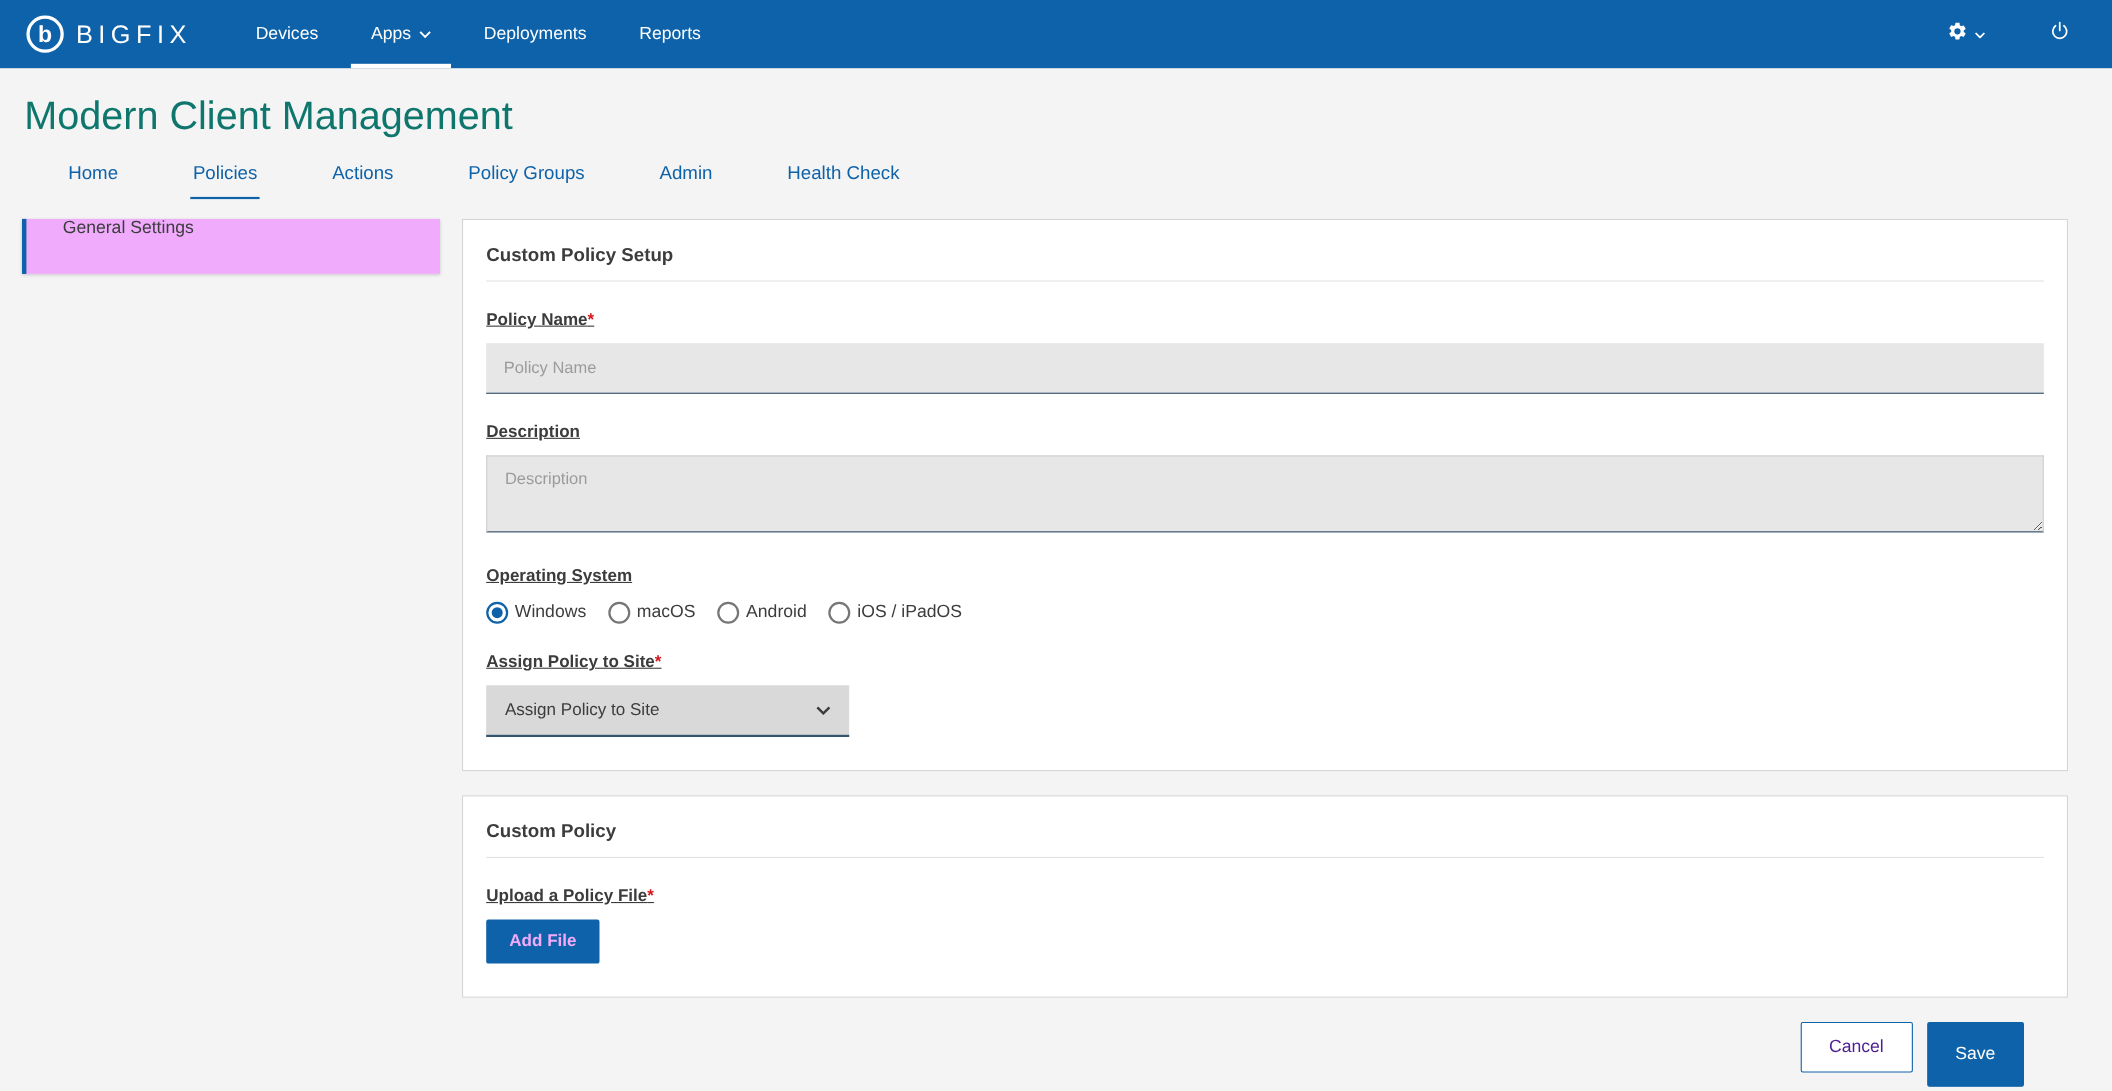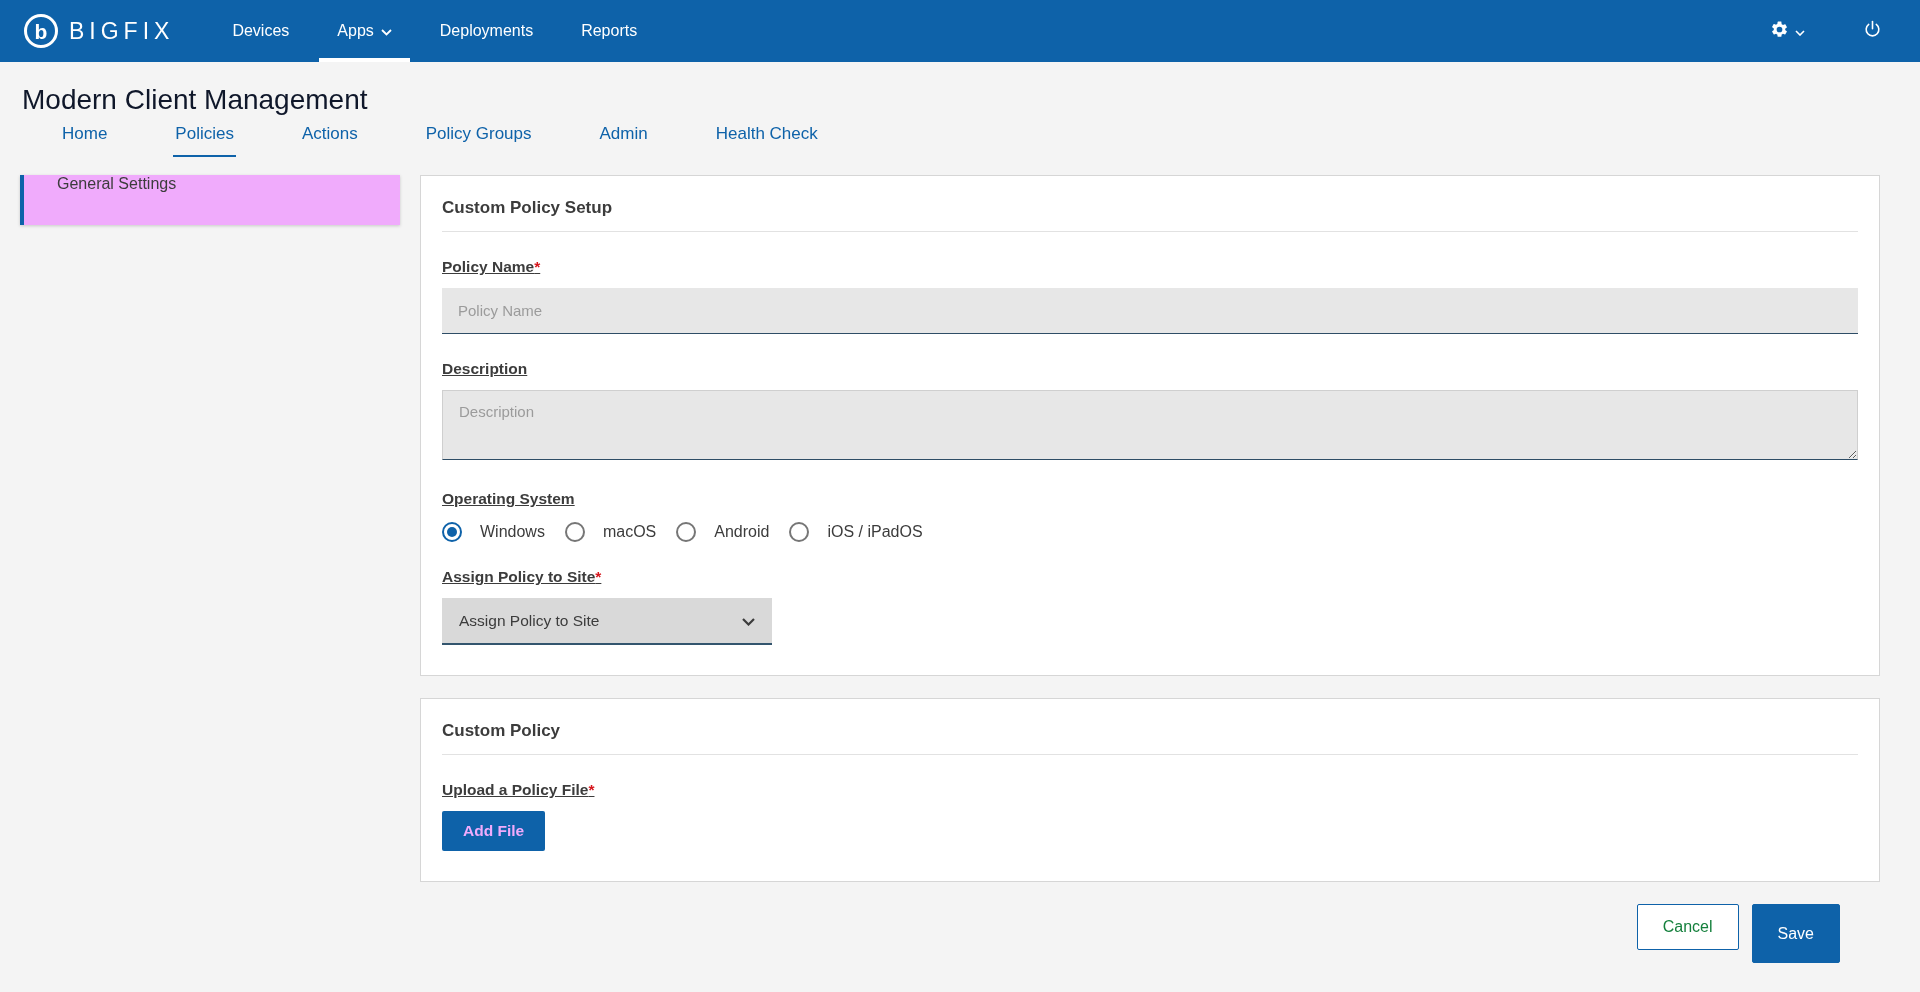--- a/index.html
+++ b/index.html
@@ -41,22 +41,22 @@
     height: 4px; background: #fff;
   }
   .topbar-right {
     margin-left: auto; display: flex; align-items: center;
     gap: 58px; padding-right: 38px;
   }
   .icon-btn { display: flex; align-items: center; gap: 6px; cursor: pointer; }
 
   
   .page-title {
-    font-size: 28px; font-weight: 400; color: #0f172a;
-    margin: 22px 0 0 22px;
+    font-size: 36px; font-weight: 400; color: #0f766e;
+    margin: 22px 0 14px 22px;
   }
 
   
   .tabs { display: flex; padding-left: 60px; }
   .tab {
     color: #0e62a9; font-size: 17px; padding: 8px 2px 11px;
     margin-right: 64px; cursor: pointer; white-space: nowrap;
   }
   .tab.active { border-bottom: 2px solid #0e62a9; }
 
@@ -94,21 +94,21 @@
   .text-area {
     width: 100%; height: 70px;
     background: #e7e7e7; border: 1px solid #cfcfcf; border-bottom: 1px solid #2e4d66;
     padding: 12px 16px; font-size: 15px; color: #333;
     font-family: "Liberation Sans", sans-serif;
     outline: none; resize: both;
   }
   .text-input::placeholder, .text-area::placeholder { color: #9b9b9b; }
 
   .radio-row { display: flex; align-items: center; gap: 20px; margin-top: 14px; }
-  .radio { display: flex; align-items: center; gap: 18px; font-size: 16px; cursor: pointer; }
+  .radio { display: flex; align-items: center; gap: 6px; font-size: 16px; cursor: pointer; }
   .radio-circle {
     width: 20px; height: 20px; border-radius: 50%;
     border: 2px solid #767676; position: relative; flex: none;
   }
   .radio.selected .radio-circle { border-color: #0e62a9; }
   .radio.selected .radio-circle::after {
     content: ""; position: absolute; left: 3px; top: 3px;
     width: 10px; height: 10px; border-radius: 50%; background: #0e62a9;
   }
 
@@ -121,21 +121,21 @@
 
   .btn-primary {
     background: #0e62a9; color: #f0abfc; border: none; border-radius: 2px;
     height: 40px; padding: 0 21px; font-size: 15.5px; font-weight: bold;
     font-family: "Liberation Sans", sans-serif; cursor: pointer;
   }
 
   
   .footer { display: flex; justify-content: flex-end; gap: 13px; padding: 0 40px 24px 0; }
   .btn-cancel {
-    background: #fff; color: #15803d; border: 1px solid #0e62a9; border-radius: 2px;
+    background: #fff; color: #4c1d95; border: 1px solid #0e62a9; border-radius: 2px;
     height: 46px; padding: 0 25px; font-size: 16px;
     font-family: "Liberation Sans", sans-serif; cursor: pointer;
   }
   .btn-save {
     background: #0e62a9; color: #fff; border: 1px solid #0e62a9; border-radius: 2px;
     height: 59px; padding: 0 25px; font-size: 16px;
     font-family: "Liberation Sans", sans-serif; cursor: pointer;
   }
 </style>
 </head>

